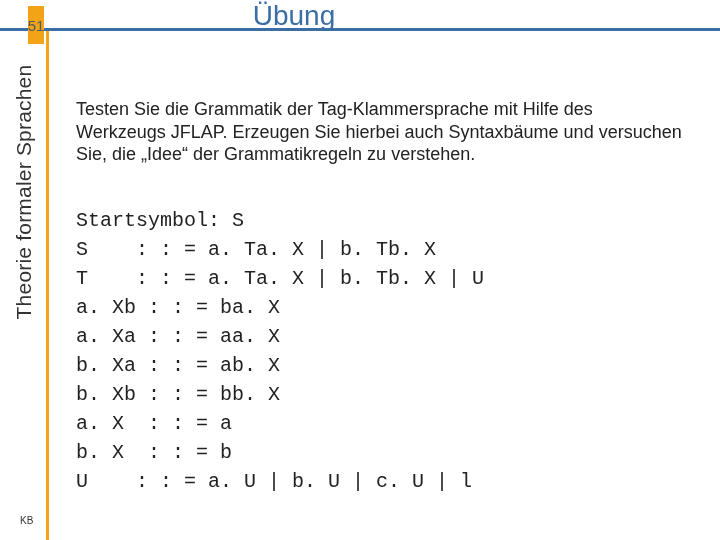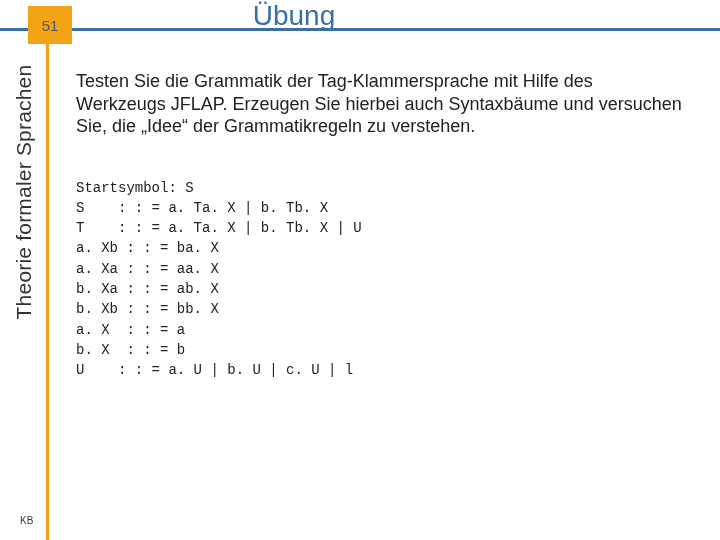--- a/index.html
+++ b/index.html
@@ -16,21 +16,21 @@
     top: 28px;
     left: 0;
     width: 720px;
     height: 3px;
     background: #3a6ea5;
   }
   .page-num-box {
     position: absolute;
     top: 6px;
     left: 28px;
-    width: 44px;
+    width: 16px;
     height: 38px;
     background: #f2a316;
     display: flex;
     align-items: center;
     justify-content: center;
   }
   .page-num-box span { color: #4a5a6a; font-size: 15px; }
   .title {
     position: absolute;
     top: 0px;
@@ -64,25 +64,26 @@
   .content {
     position: absolute;
     top: 70px;
     left: 76px;
     width: 610px;
   }
   .intro {
     font-size: 18px;
     color: #222;
     line-height: 1.25;
+    margin-top: 28px;
   }
   .grammar {
     margin-top: 40px;
     font-family: "Courier New", Courier, monospace;
-    font-size: 14px;
+    font-size: 20px;
     line-height: 1.45;
     color: #222;
     white-space: pre;
   }
   .footer-label {
     position: absolute;
     bottom: 14px;
     left: 20px;
     font-size: 10px;
     color: #333;

